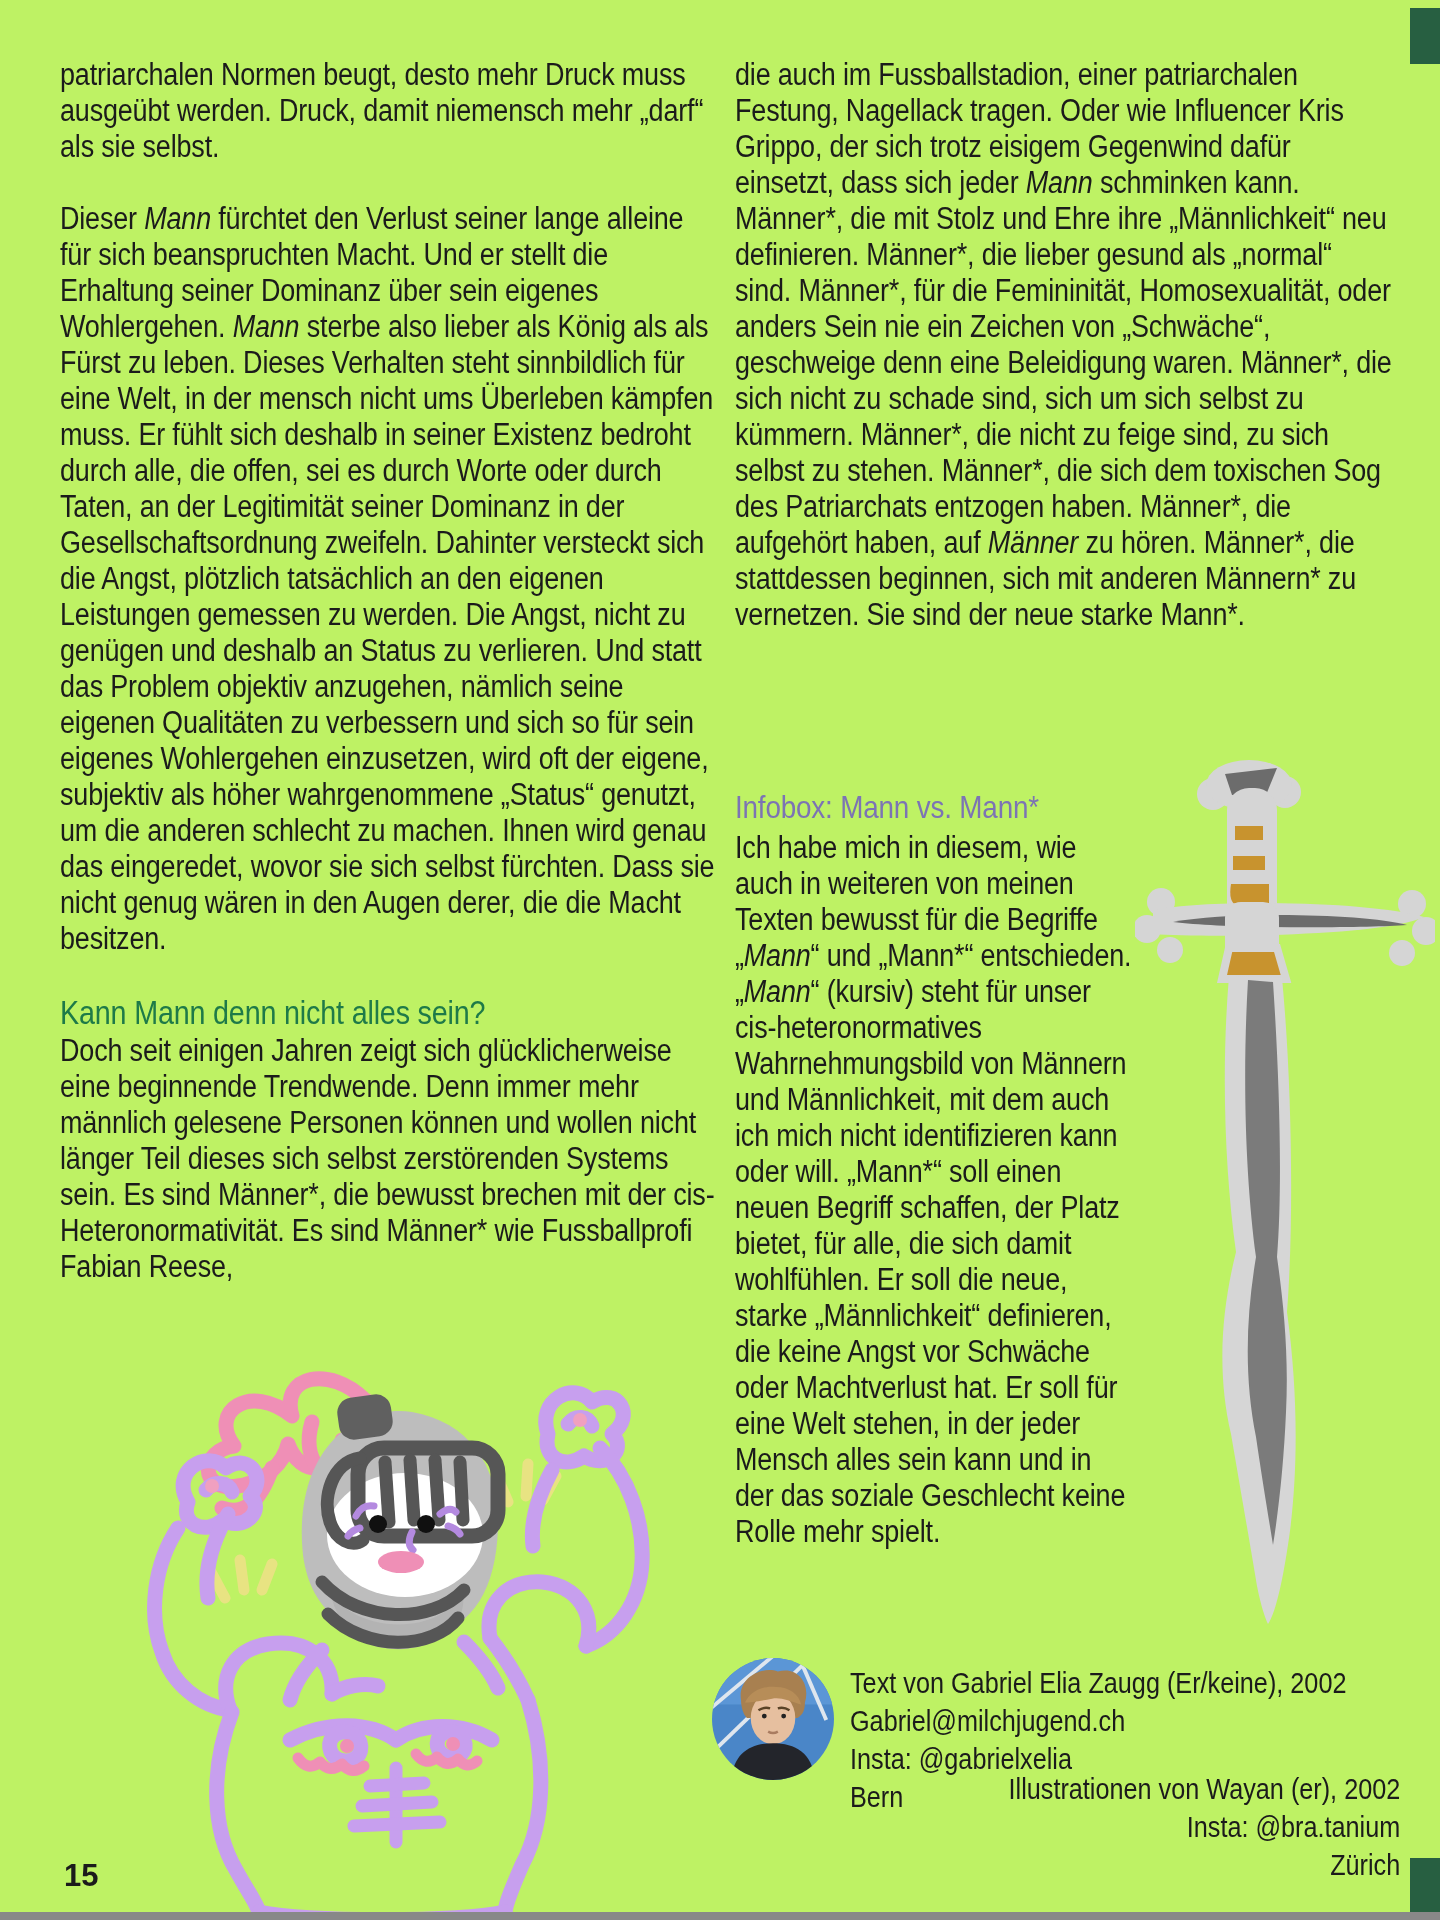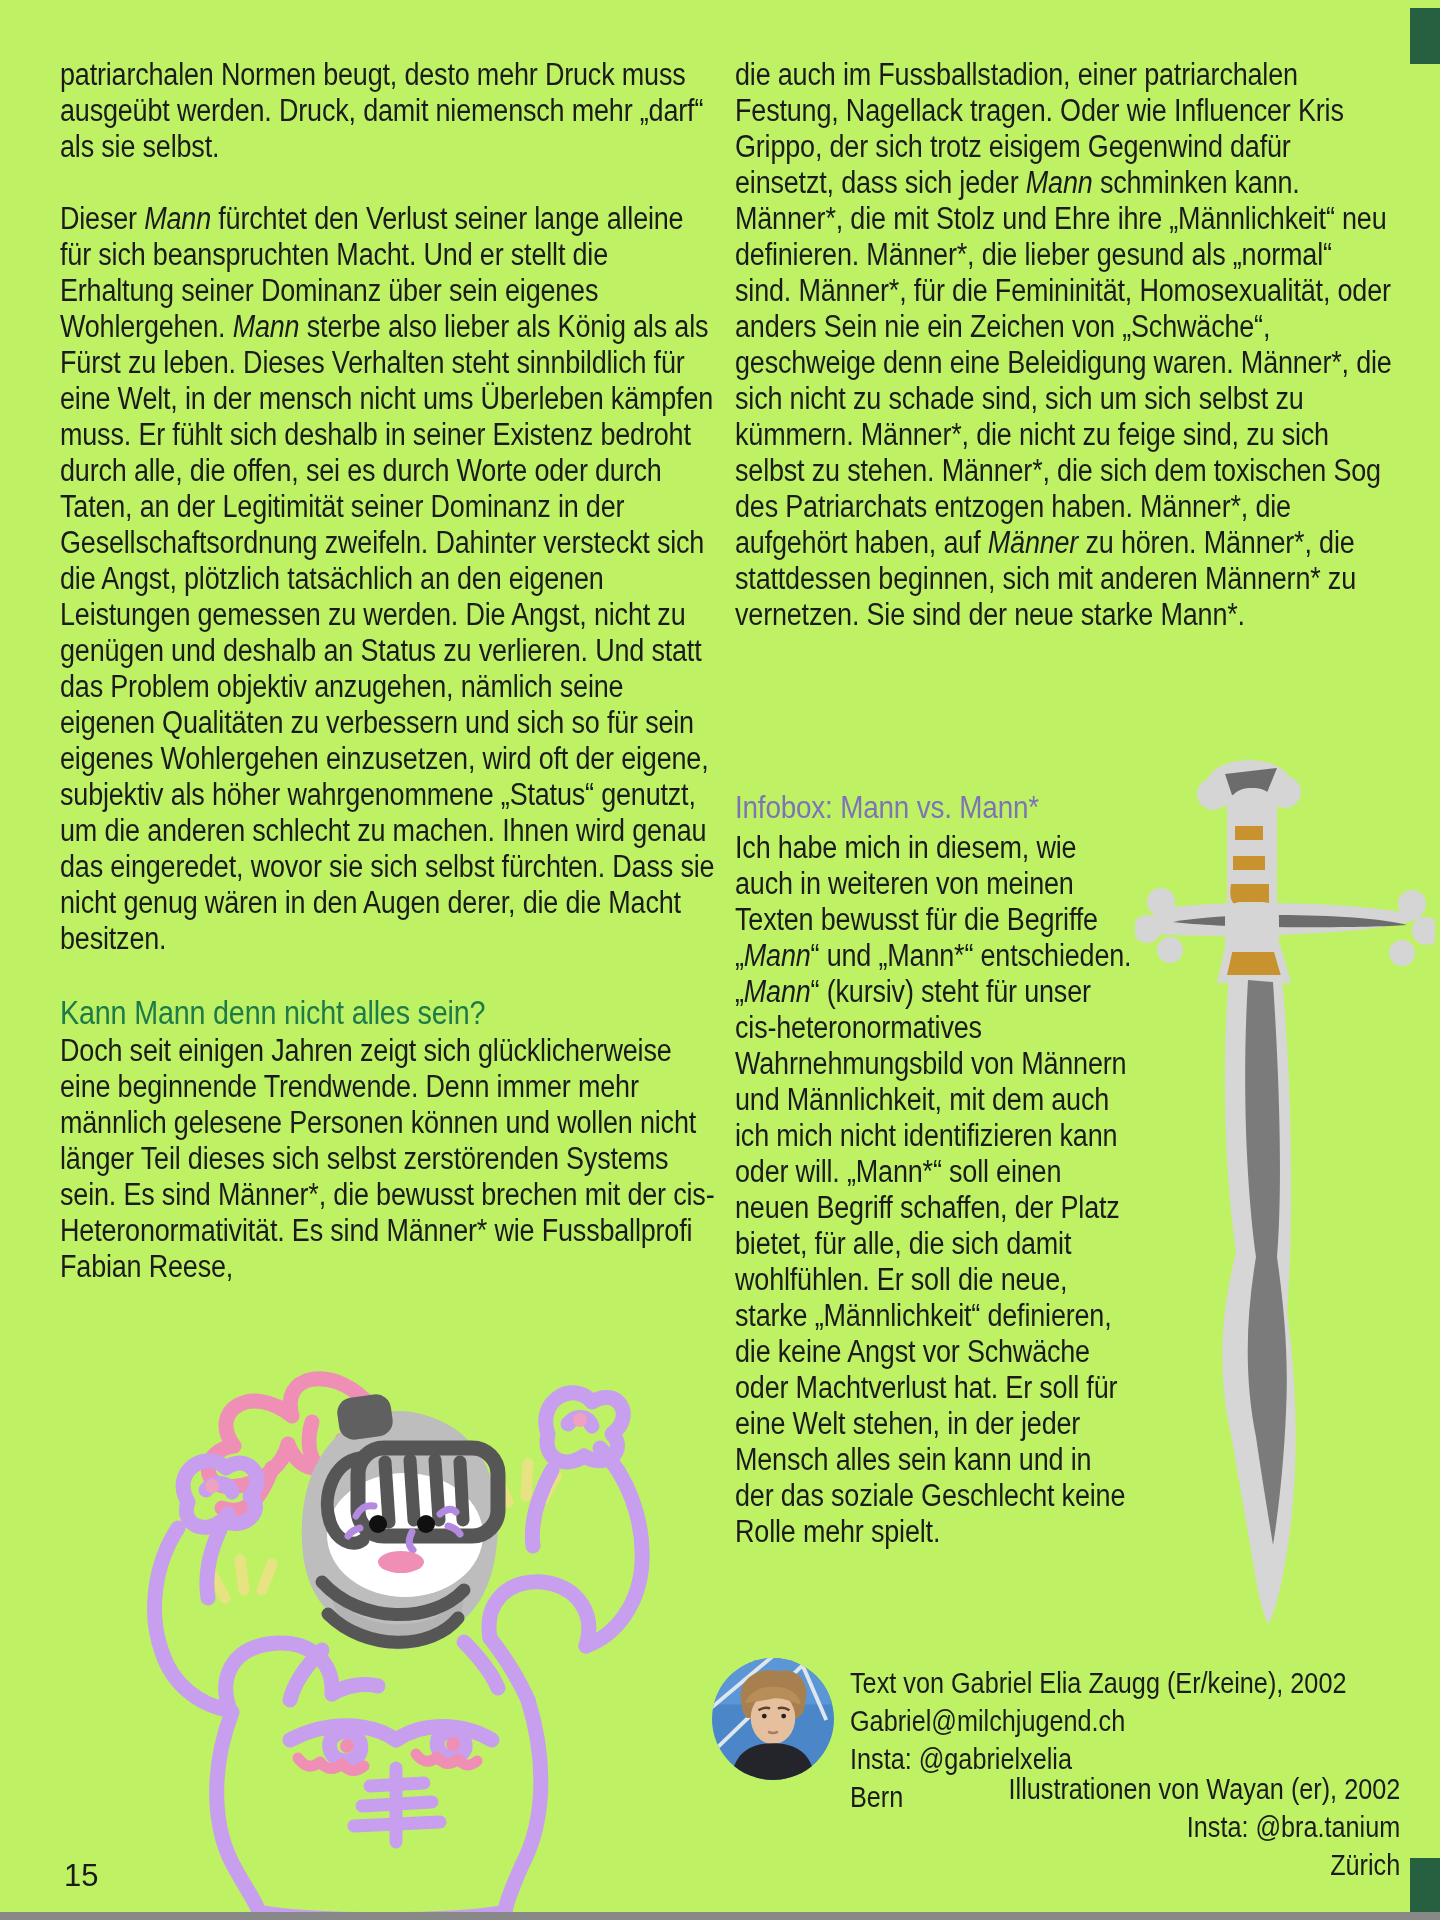--- a/index.html
+++ b/index.html
@@ -17,21 +17,21 @@
   .col p:last-child { margin-bottom:0; }
   .it { font-style:italic; }
   .green-heading {
     margin:0; font-size:33px; line-height:40px; font-weight:400;
     color:#1e7a48;
   }
   .infobox-title { margin:0 0 4px 0; font-size:32px; line-height:38px; font-weight:400; color:#7c74b4; }
   .credits { position:absolute; font-size:29px; line-height:38px; }
   .credits div { white-space:nowrap; }
   .illu-credits { text-align:right; }
-  .page-number { position:absolute; left:64px; top:1858px; font-size:31px; font-weight:400; }
+  .page-number { position:absolute; left:64px; top:1858px; font-size:31px; font-weight:700; }
   .corner-tab { position:absolute; right:0; width:30px; background:#275f41; }
   #tab-top { top:8px; height:56px; }
   #tab-bottom { top:1858px; height:62px; }
   .avatar-wrap {
     position:absolute; left:712px; top:1658px; width:122px; height:122px;
     border-radius:50%; overflow:hidden;
   }
   svg { display:block; }
 </style>
 </head>

